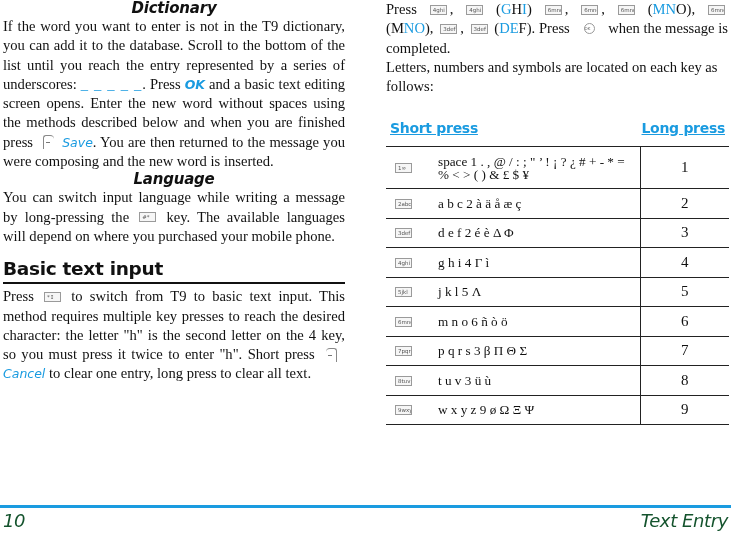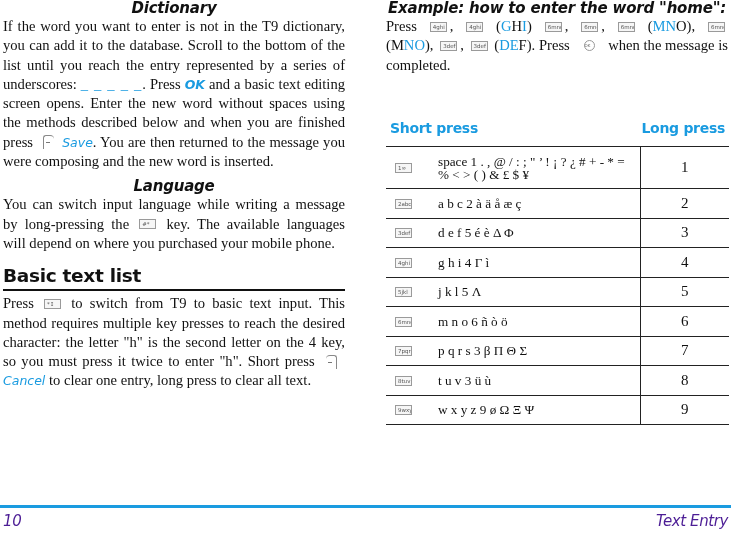--- a/index.html
+++ b/index.html
@@ -53,59 +53,59 @@
     border: 1px solid #999; border-radius: 50%; margin: 0 10px;
     font-family: "DejaVu Sans", sans-serif; font-size: 4px; line-height: 9px; text-align: center; color: #666;
     position: relative; top: -1px;
   }
 
   .underscores { color: #1a9be0; letter-spacing: 1px; }
 
   
   .key-table { position: absolute; left: 386px; top: 118px; width: 343px; }
   .th-row { display: flex; justify-content: space-between; height: 28px; align-items: flex-start;
-    font-family: "DejaVu Sans", sans-serif; font-weight: bold; font-size: 14px; color: #1a9be0; padding: 2px 4px 0 4px; letter-spacing: -0.3px; }
+    font-family: "DejaVu Sans", sans-serif; font-weight: bold; font-size: 14px; color: #1a9be0; padding: 2px 4px 0 4px; letter-spacing: -0.3px; text-decoration: underline; }
   table { border-collapse: collapse; width: 343px; }
   td { border-top: 1.5px solid #222; vertical-align: middle; font-size: 13.2px; line-height: 13px; }
   tr:last-child td { border-bottom: 1.5px solid #222; }
   td.c-key { width: 52px; padding-left: 9px; }
   td.c-short { width: 202px; padding-left: 0; padding-right: 4px; }
   td.c-long { border-left: 1.5px solid #222; text-align: center; font-size: 15px; }
   tr.r1 td { height: 42px; }
   tr.rn td { height: 29.5px; }
   td .key { margin: 0; }
 
   
   .footer-rule { position: absolute; left: 0; top: 505px; width: 731px; height: 3px; background: #1a9be0; }
   .footer-left, .footer-right {
     position: absolute; top: 511px; font-family: "DejaVu Sans", sans-serif; font-style: italic;
-    font-size: 15px; line-height: 20px; color: #4c1d95; letter-spacing: -0.4px;
+    font-size: 18px; line-height: 20px; color: #14532d; letter-spacing: -0.4px;
   }
   .footer-left { left: 3px; }
   .footer-right { right: 3px; }
 </style>
 </head>
 <body>
 
 <div class="col col-left">
 
   <div class="h-ital" style="margin-top:0px;">Dictionary</div>
   <p class="body last-left"><span>If the word you want to enter is not in the T9 dictionary, you can add it to the database. Scroll to the bottom of the list until you reach the entry represented by a series of underscores: </span><span class="underscores">_ _ _ _ _</span><span>. Press </span><span class="ui-ital" style="font-weight:bold">OK</span><span> and a basic text editing screen opens. Enter the new word without spaces using the methods described below and when you are finished press </span><span class="softkey"></span><span class="ui-ital">Save</span><span>. You are then returned to the message you were composing and the new word is inserted.</span></p>
 
-  <div class="h-ital" style="margin-top:7px;">Language</div>
+  <div class="h-ital" style="">Language</div>
   <p class="body last-left"><span>You can switch input language while writing a message by long-pressing the </span><span class="key">#*</span><span> key. The available languages will depend on where you purchased your mobile phone.</span></p>
 
-  <div class="h-big" style="margin-top:12px;">Basic text list</div>
+  <div class="h-big" style="margin-top:12px;">Basic text input</div>
   <div class="rule"></div>
   <p class="body last-left" style="margin-top:3px;"><span>Press </span><span class="key">*↕</span><span> to switch from T9 to basic text input. This method requires multiple key presses to reach the desired character: the letter "h" is the second letter on the 4 key, so you must press it twice to enter "h". Short press </span><span class="softkey right"></span><span class="ui-ital">Cancel</span><span> to clear one entry, long press to clear all text.</span></p>
 </div>
 
 <div class="col col-right">
-  <div class="h-ital">Example: how to enter the word "home":</div>
   <p class="body" style="text-align:justify; text-align-last:left;"><span>Press</span> <span class="key">4ghi</span>, <span class="key">4ghi</span> (<span class="blue">G</span><span>H</span><span class="blue">I</span>) <span class="key">6mno</span>, <span class="key">6mno</span>, <span class="key">6mno</span> (<span class="blue">M</span><span class="blue">N</span><span>O</span>), <span class="key">6mno</span> (<span>M</span><span class="blue">N</span><span class="blue">O</span>), <span class="key">3def</span>, <span class="key">3def</span> (<span class="blue">D</span><span class="blue">E</span><span>F</span>). <span>Press</span> <span class="okkey">OK</span> <span>when the message is completed.</span></p>
+  <p class="body" style="text-align:left;">Letters, numbers and symbols are located on each key as follows:</p>
 </div>
 
 <div class="key-table">
   <div class="th-row">
     <span>Short press</span>
     <span>Long press</span>
   </div>
   <table>
     <tbody>
       <tr class="r1">
@@ -113,21 +113,21 @@
         <td class="c-short">space 1 . , @ / : ; " ’ ! ¡ ? ¿ # + - * = % &lt; &gt; ( ) &amp; £ $ ¥</td>
         <td class="c-long">1</td>
       </tr>
       <tr class="rn">
         <td class="c-key"><span class="key">2abc</span></td>
         <td class="c-short">a b c 2 à ä å æ ç</td>
         <td class="c-long">2</td>
       </tr>
       <tr class="rn">
         <td class="c-key"><span class="key">3def</span></td>
-        <td class="c-short">d e f 5 é è Δ Φ</td>
+        <td class="c-short">d e f 2 é è Δ Φ</td>
         <td class="c-long">3</td>
       </tr>
       <tr class="rn">
         <td class="c-key"><span class="key">4ghi</span></td>
         <td class="c-short">g h i 4 Γ ì</td>
         <td class="c-long">4</td>
       </tr>
       <tr class="rn">
         <td class="c-key"><span class="key">5jkl</span></td>
         <td class="c-short">j k l 5 Λ</td>

